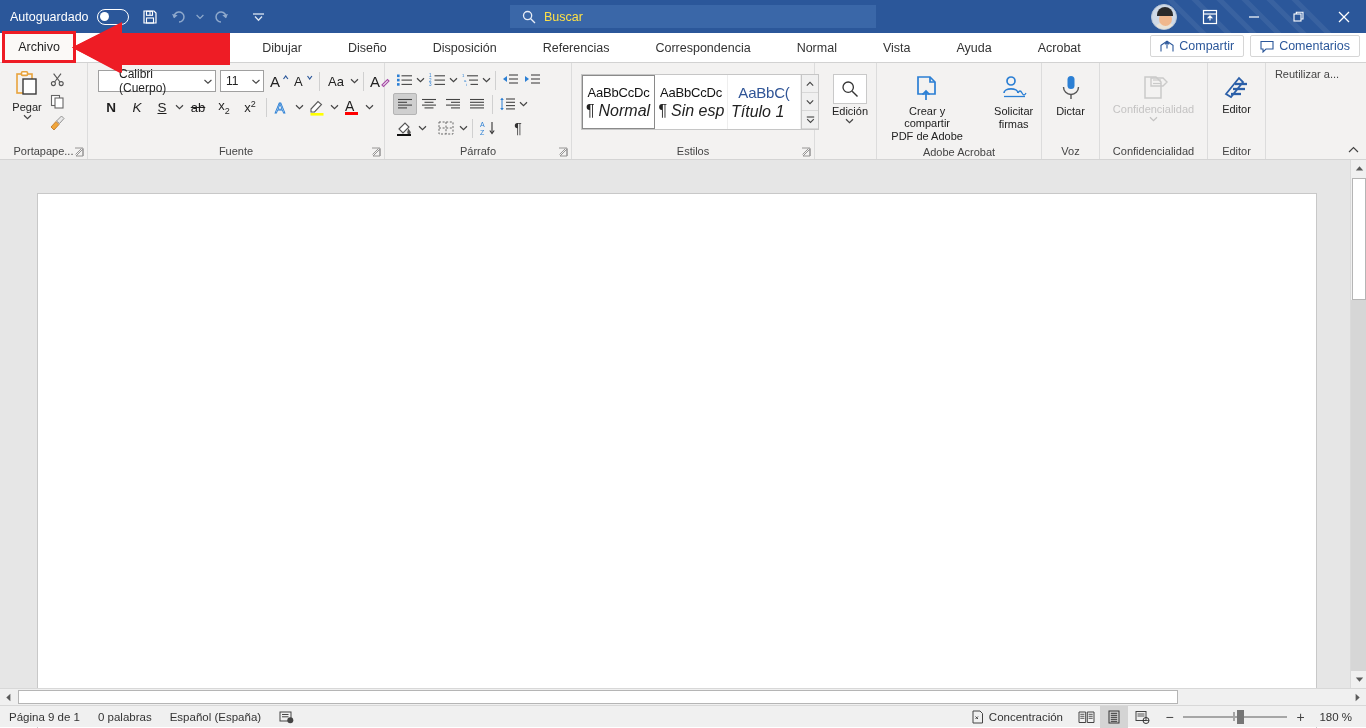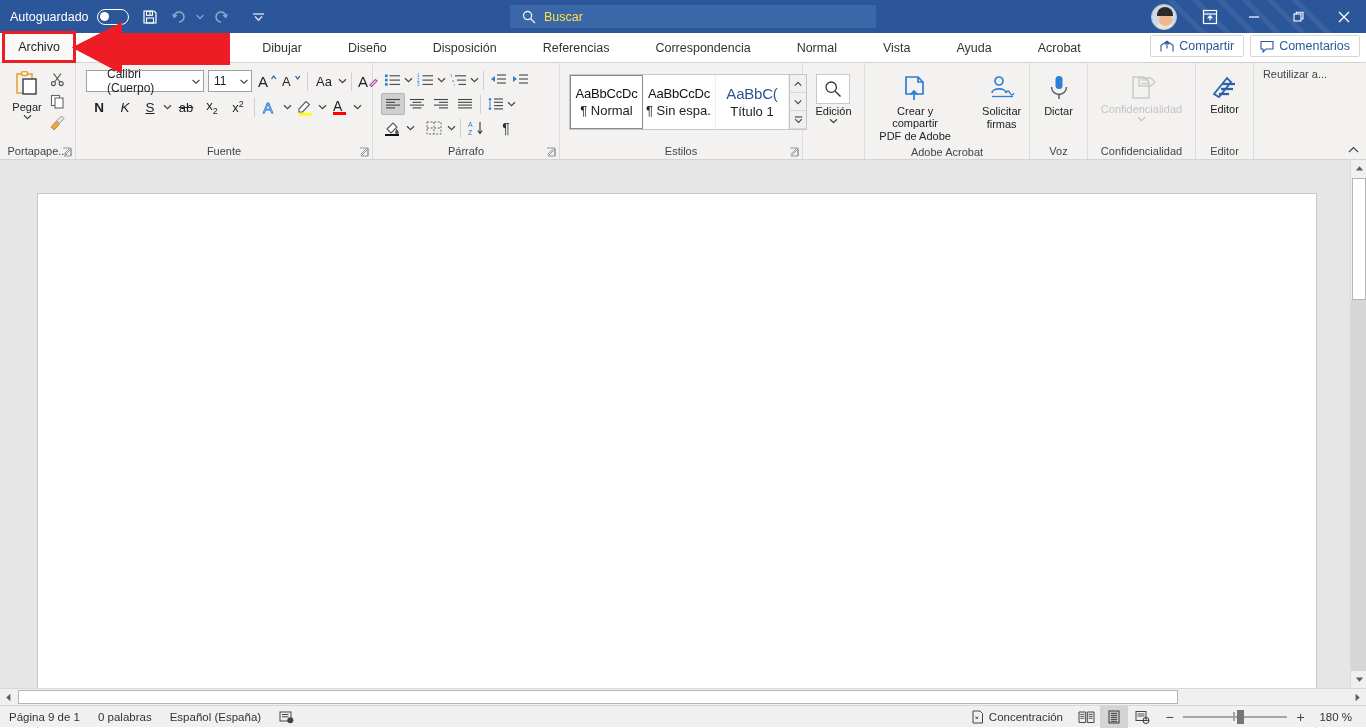--- a/index.html
+++ b/index.html
@@ -158,21 +158,21 @@
 
   .styles-gallery{
     display:flex; border:1px solid #c6c6c6; background:#fff; height:56px; align-items:stretch;
   }
   .sty{
     width:73px; display:flex;flex-direction:column;align-items:center;justify-content:center;
     cursor:pointer; border-right:1px solid #eeeeee; gap:2px;
   }
   .sty.sel{ border:1px solid #8a8a8a; background:#fff; }
   .sty .prev{ font-size:13px; color:#111; letter-spacing:-.2px; white-space:nowrap; overflow:hidden; width:66px; text-align:center;}
-  .sty .nm{ font-size:13px; color:#222; white-space:nowrap; overflow:hidden; width:66px; text-align:center;}
+  .sty .nm{ font-size:16px; color:#222; white-space:nowrap; overflow:hidden; width:66px; text-align:left;font-style:italic;}
   .sty .prev.t1{ color:#2f5496; font-size:15px; }
   .gal-nav{ display:flex;flex-direction:column; width:17px; border-left:1px solid #c6c6c6;}
   .gal-nav div{ flex:1; display:flex;align-items:center;justify-content:center;cursor:pointer;background:#f0f0f0;border-bottom:1px solid #d8d8d8;}
 
   .collapse-ribbon{
     position:absolute; right:5px; bottom:1px; width:16px;height:16px;
     display:flex;align-items:center;justify-content:center;cursor:pointer;
   }
 
   
@@ -366,21 +366,21 @@
     </div>
   </div>
 </div>
 
 <div class="hl-archivo">
   <span>Archivo</span>
 </div>
 
 <div class="ribbon">
 
-  <div class="grp" style="width:76px;">
+  <div class="grp" style="width:88px;">
     <div class="grp-body" style="padding-left:4px;">
       <div class="bigbtn" style="padding-top:4px;">
         <svg width="30" height="30" viewBox="0 0 30 30">
           <rect x="5" y="4" width="15" height="19" fill="none" stroke="#e8a33d" stroke-width="1.6"></rect>
           <rect x="9.5" y="1.8" width="6" height="3.6" rx="1" fill="#fff" stroke="#e8a33d" stroke-width="1.6"></rect>
           <rect x="11" y="9" width="13" height="15" fill="#fff" stroke="#3a3a3a" stroke-width="1.4"></rect>
         </svg>
         <span class="lbl">Pegar</span>
         <svg width="9" height="6" viewBox="0 0 9 6" style="margin-top:1px;">
             <path d="M1 1.3 L4.5 4.6 L8 1.3" fill="none" stroke="#444" stroke-width="1.2"></path>
@@ -729,21 +729,21 @@
     </div>
     <div class="grp-label">Estilos</div>
     <svg class="grp-launcher" viewBox="0 0 11 11">
         <path d="M1 1 H9 V9" fill="none" stroke="#777" stroke-width="1"></path>
         <path d="M2 9 L9 9 L9 2 Z" fill="none" stroke="#777" stroke-width="1"></path>
         <path d="M1.5 7.5 L7.5 1.5" stroke="#777" stroke-width="1"></path>
       </svg>
   </div>
 
   <div class="grp" style="width:62px;">
-    <div class="grp-body" style="justify-content:center;padding-top:6px;">
+    <div class="grp-body" style="justify-content:flex-end;padding-top:6px;">
       <div class="bigbtn">
         <div style="width:34px;height:30px;border:1px solid #c9c9c9;background:#fff;display:flex;align-items:center;justify-content:center;">
           <svg width="18" height="18" viewBox="0 0 18 18">
               <circle cx="7.2" cy="7.2" r="5.2" fill="none" stroke="#333" stroke-width="1.3"></circle>
               <line x1="11.2" y1="11.2" x2="16.5" y2="16.5" stroke="#333" stroke-width="1.4"></line>
             </svg>
         </div>
         <span class="lbl">Edición</span>
         <svg width="9" height="6" viewBox="0 0 9 6" style="margin-top:1px;">
             <path d="M1 1.3 L4.5 4.6 L8 1.3" fill="none" stroke="#444" stroke-width="1.2"></path>

